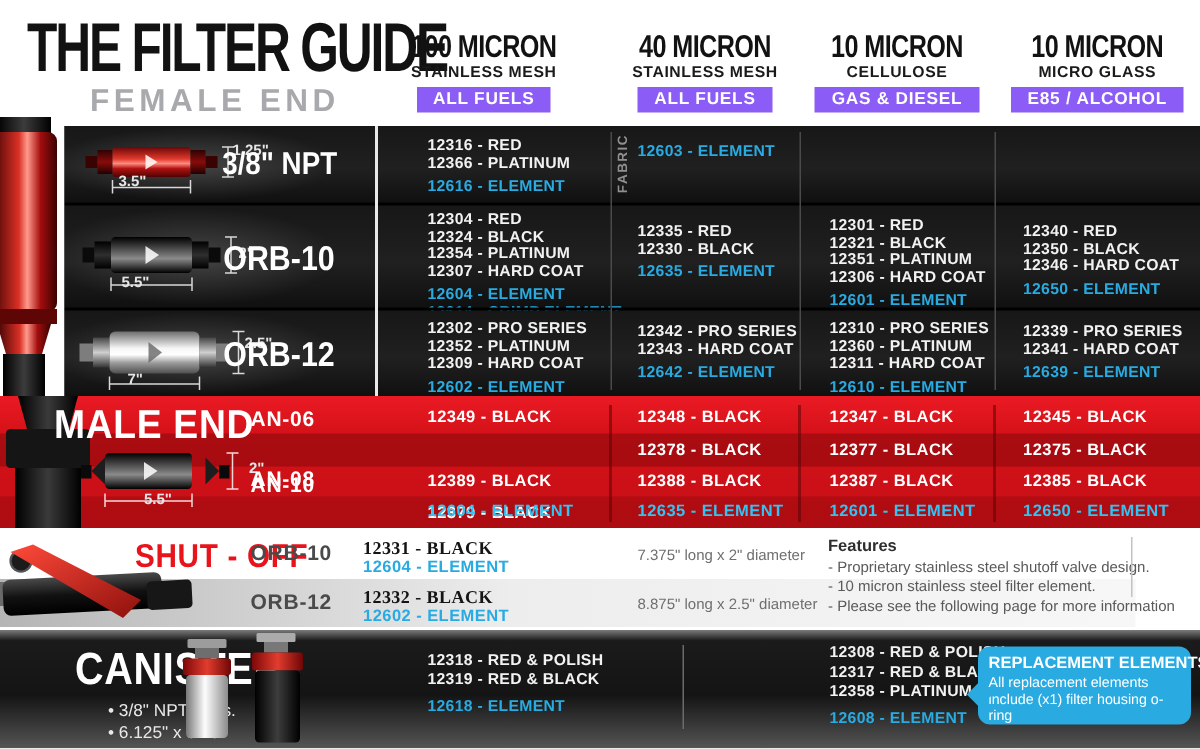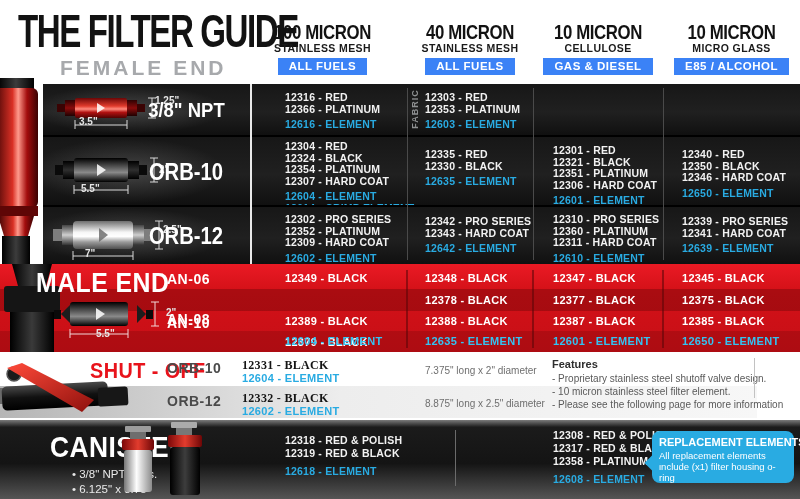--- a/index.html
+++ b/index.html
@@ -9,21 +9,21 @@
 
   
   .main-title { position:absolute; left:18px; top:4px; font-size:46px; font-weight:bold;
     letter-spacing:-2px; color:#121212; transform:scaleX(.72); transform-origin:left top; white-space:nowrap; }
   .female-label { position:absolute; left:60px; top:56px; font-size:21px; font-weight:bold;
     letter-spacing:3px; color:#a7a9ac; white-space:nowrap; }
   .col-h { position:absolute; top:22px; text-align:center; }
   .col-h .micron { font-size:21px; font-weight:bold; color:#121212; letter-spacing:-.5px;
     transform:scaleX(.8); transform-origin:center; white-space:nowrap; line-height:20px; }
   .col-h .media { font-size:10.5px; font-weight:bold; color:#1a1a1a; letter-spacing:.4px; line-height:12px; }
-  .col-h .badge { display:inline-block; margin-top:4px; background:#3b82f6; color:#fff;
+  .col-h .badge { display:inline-block; margin-top:4px; background:#8b5cf6; color:#fff;
     font-size:11.5px; font-weight:bold; letter-spacing:.5px; padding:2px 11px 3px; white-space:nowrap; }
 
   
   .f-table { position:absolute; left:43px; top:84px; width:757px; height:180px; background:#141414; }
   .f-row { position:absolute; left:0; width:757px; background:linear-gradient(180deg,#171717,#202020 55%,#101010); }
   .f-row .glow { position:absolute; left:-15px; top:0; width:200px; height:100%;
     background:radial-gradient(ellipse at center, rgba(255,255,255,.17), rgba(255,255,255,0) 68%); }
   .hsep { position:absolute; left:0; width:757px; height:2px; background:#000; }
   .vdiv { position:absolute; width:1px; background:#4a4a4a; }
   .vdiv.bright { width:2px; background:#e9e9e9; }
@@ -162,22 +162,20 @@
       <span class="dim" style="left:112px;top:11px;">1.25"</span>
       <span class="dim" style="left:36px;top:32px;">3.5"</span>
       <div class="row-label" style="top:14px;font-size:21px;">3/8" NPT</div>
       <span class="fabric-note" style="left:352px;top:20px;">FABRIC</span>
       <div class="fcell" style="left:242px;top:8px;">
         <div class="parts">12316 - RED
 12366 - PLATINUM</div>
         <div class="elements">12616 - ELEMENT</div>
       </div>
       <div class="fcell" style="left:382px;top:8px;">
-        <div class="parts">12303 - RED
-12353 - PLATINUM</div>
         <div class="elements">12603 - ELEMENT</div>
       </div>
       <div class="fcell" style="left:510px;top:8px;">
         <div class="parts"></div>
         <div class="elements"></div>
       </div>
       <div class="fcell" style="left:639px;top:8px;">
         <div class="parts"></div>
         <div class="elements"></div>
       </div>

